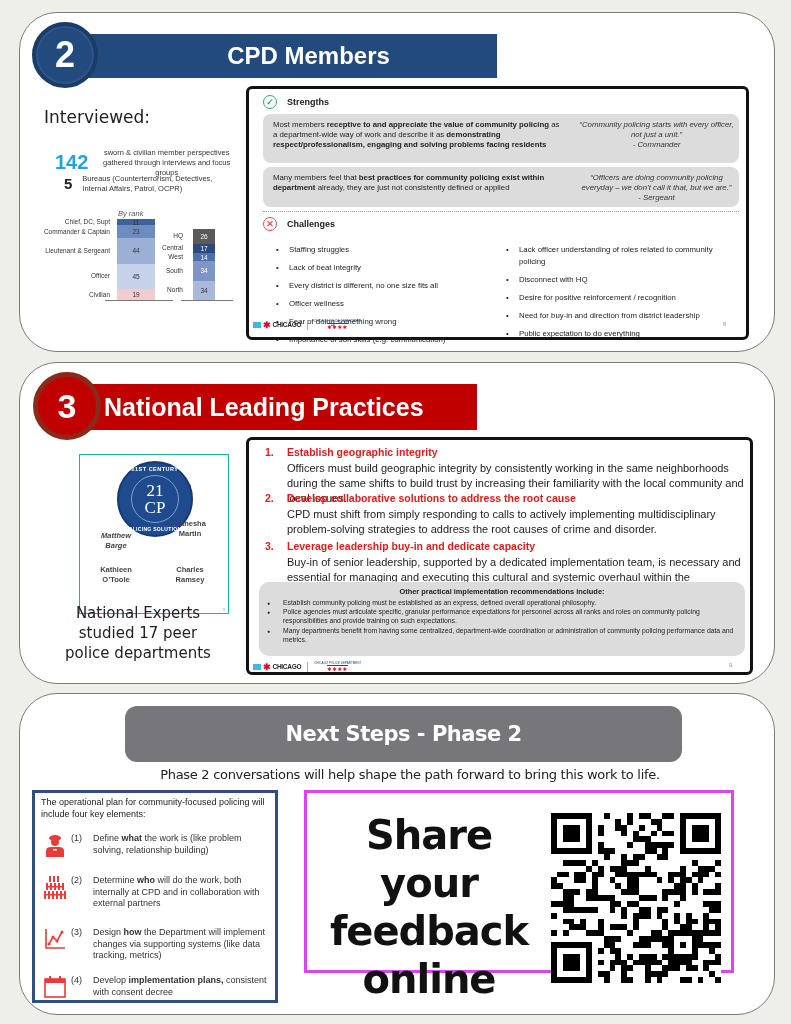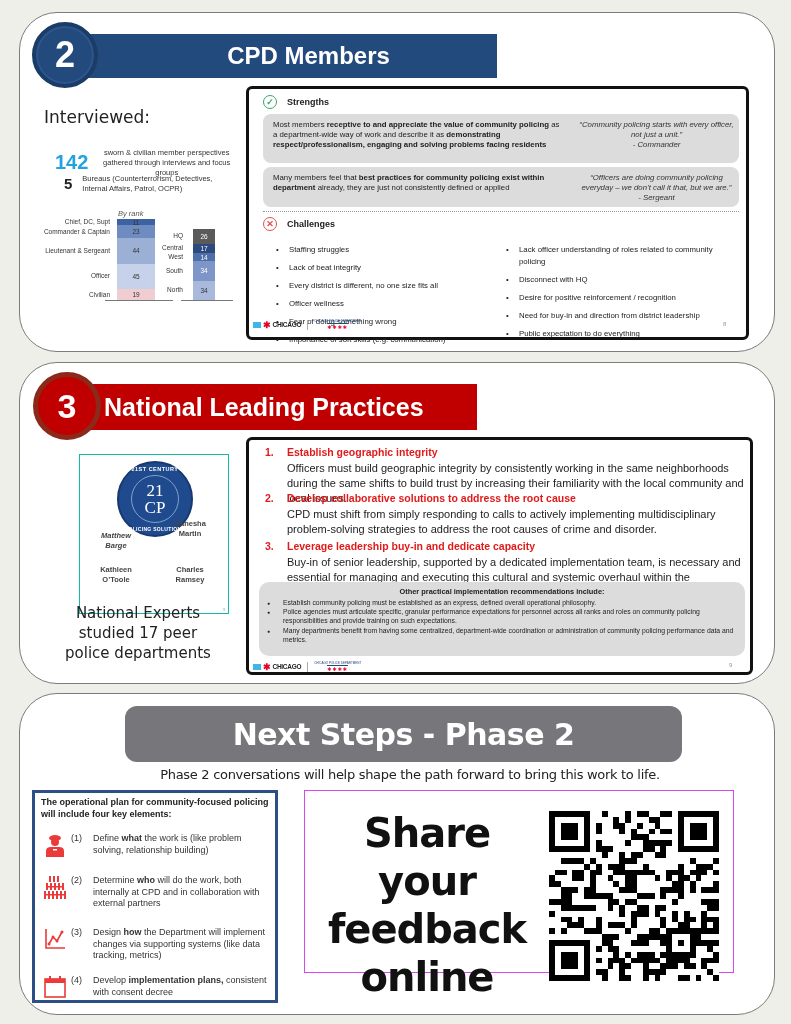--- a/index.html
+++ b/index.html
@@ -83,31 +83,31 @@
   .cp-logo { position: absolute; left: 37px; top: 6px; width: 76px; height: 76px; border-radius: 50%; background: #1f4b8e; border: 2px solid #163a70; display: flex; flex-direction: column; align-items: center; justify-content: center; color: #fff; font-family: "Liberation Serif", serif; }
   .cp-logo .ring { position: absolute; inset: 12px; border: 1px solid #7fa0cc; border-radius: 50%; }
   .cp-logo .big { font-size: 17px; line-height: 17px; }
   .cp-logo .top { position: absolute; top: 3px; font-size: 5.5px; font-family: "Liberation Sans", sans-serif; font-weight: bold; letter-spacing: 0.5px; }
   .cp-logo .bot { position: absolute; bottom: 3px; font-size: 5px; font-family: "Liberation Sans", sans-serif; font-weight: bold; letter-spacing: 0.3px; }
   .expert { position: absolute; width: 60px; text-align: center; font-size: 7.5px; font-weight: bold; color: #444; line-height: 1.35; }
   .tiny3 { position: absolute; right: 3px; bottom: 1px; font-size: 4px; color: #999; }
   .nat-caption { position: absolute; left: 55px; top: 604px; width: 166px; text-align: center; font-size: 15px; line-height: 1.33; color: #222; font-family: "DejaVu Sans", sans-serif; }
 
   
-  #next-bar { position: absolute; left: 125px; top: 706px; width: 557px; height: 56px; background: #76767b; border-radius: 12px; color: #fff; font-weight: bold; font-size: 30px; display: flex; align-items: center; justify-content: center; font-family: "DejaVu Sans", sans-serif; letter-spacing: -0.5px; }
+  #next-bar { position: absolute; left: 125px; top: 706px; width: 557px; height: 56px; background: #76767b; border-radius: 12px; color: #fff; font-weight: bold; font-size: 21px; display: flex; align-items: center; justify-content: center; font-family: "DejaVu Sans", sans-serif; letter-spacing: -0.5px; }
   #next-sub { position: absolute; left: 100px; top: 767px; width: 620px; text-align: center; font-size: 13px; color: #222; font-family: "DejaVu Sans", sans-serif; letter-spacing: -0.3px; }
 
   #plan-box { position: absolute; left: 32px; top: 790px; width: 246px; height: 213px; border: 3px solid #2c4f86; background: #fff; padding: 4px 6px; }
-  .plan-h { font-weight: bold; font-size: 9px; line-height: 1.3; color: #222; }
+  .plan-h { font-weight: normal; font-size: 9px; line-height: 1.3; color: #222; }
   .plan-item { position: absolute; left: 8px; display: flex; font-size: 9px; line-height: 1.3; color: #333; }
   .plan-icon { width: 24px; height: 24px; color: #ea3a3a; margin-right: 4px; flex-shrink: 0; }
   .plan-num { width: 22px; flex-shrink: 0; }
   .plan-txt { width: 175px; }
 
-  #qr-box { position: absolute; left: 304px; top: 790px; width: 430px; height: 183px; border: 1px solid #d946ef; background: #fff; }
+  #qr-box { position: absolute; left: 304px; top: 790px; width: 430px; height: 183px; border: 3px solid #d946ef; background: #fff; }
   .share-txt { position: absolute; left: 12px; top: 18px; width: 220px; text-align: center; font-family: "DejaVu Sans", sans-serif; font-weight: bold; font-size: 40px; line-height: 1.2; color: #111; letter-spacing: -1px; }
   .qr { position: absolute; left: 244px; top: 20px; width: 170px; height: 170px; }
 </style>
 </head>
 <body>
 
 <div class="panel" id="p2"></div>
 <div class="panel" id="p3"></div>
 <div class="panel" id="p4"></div>
 

